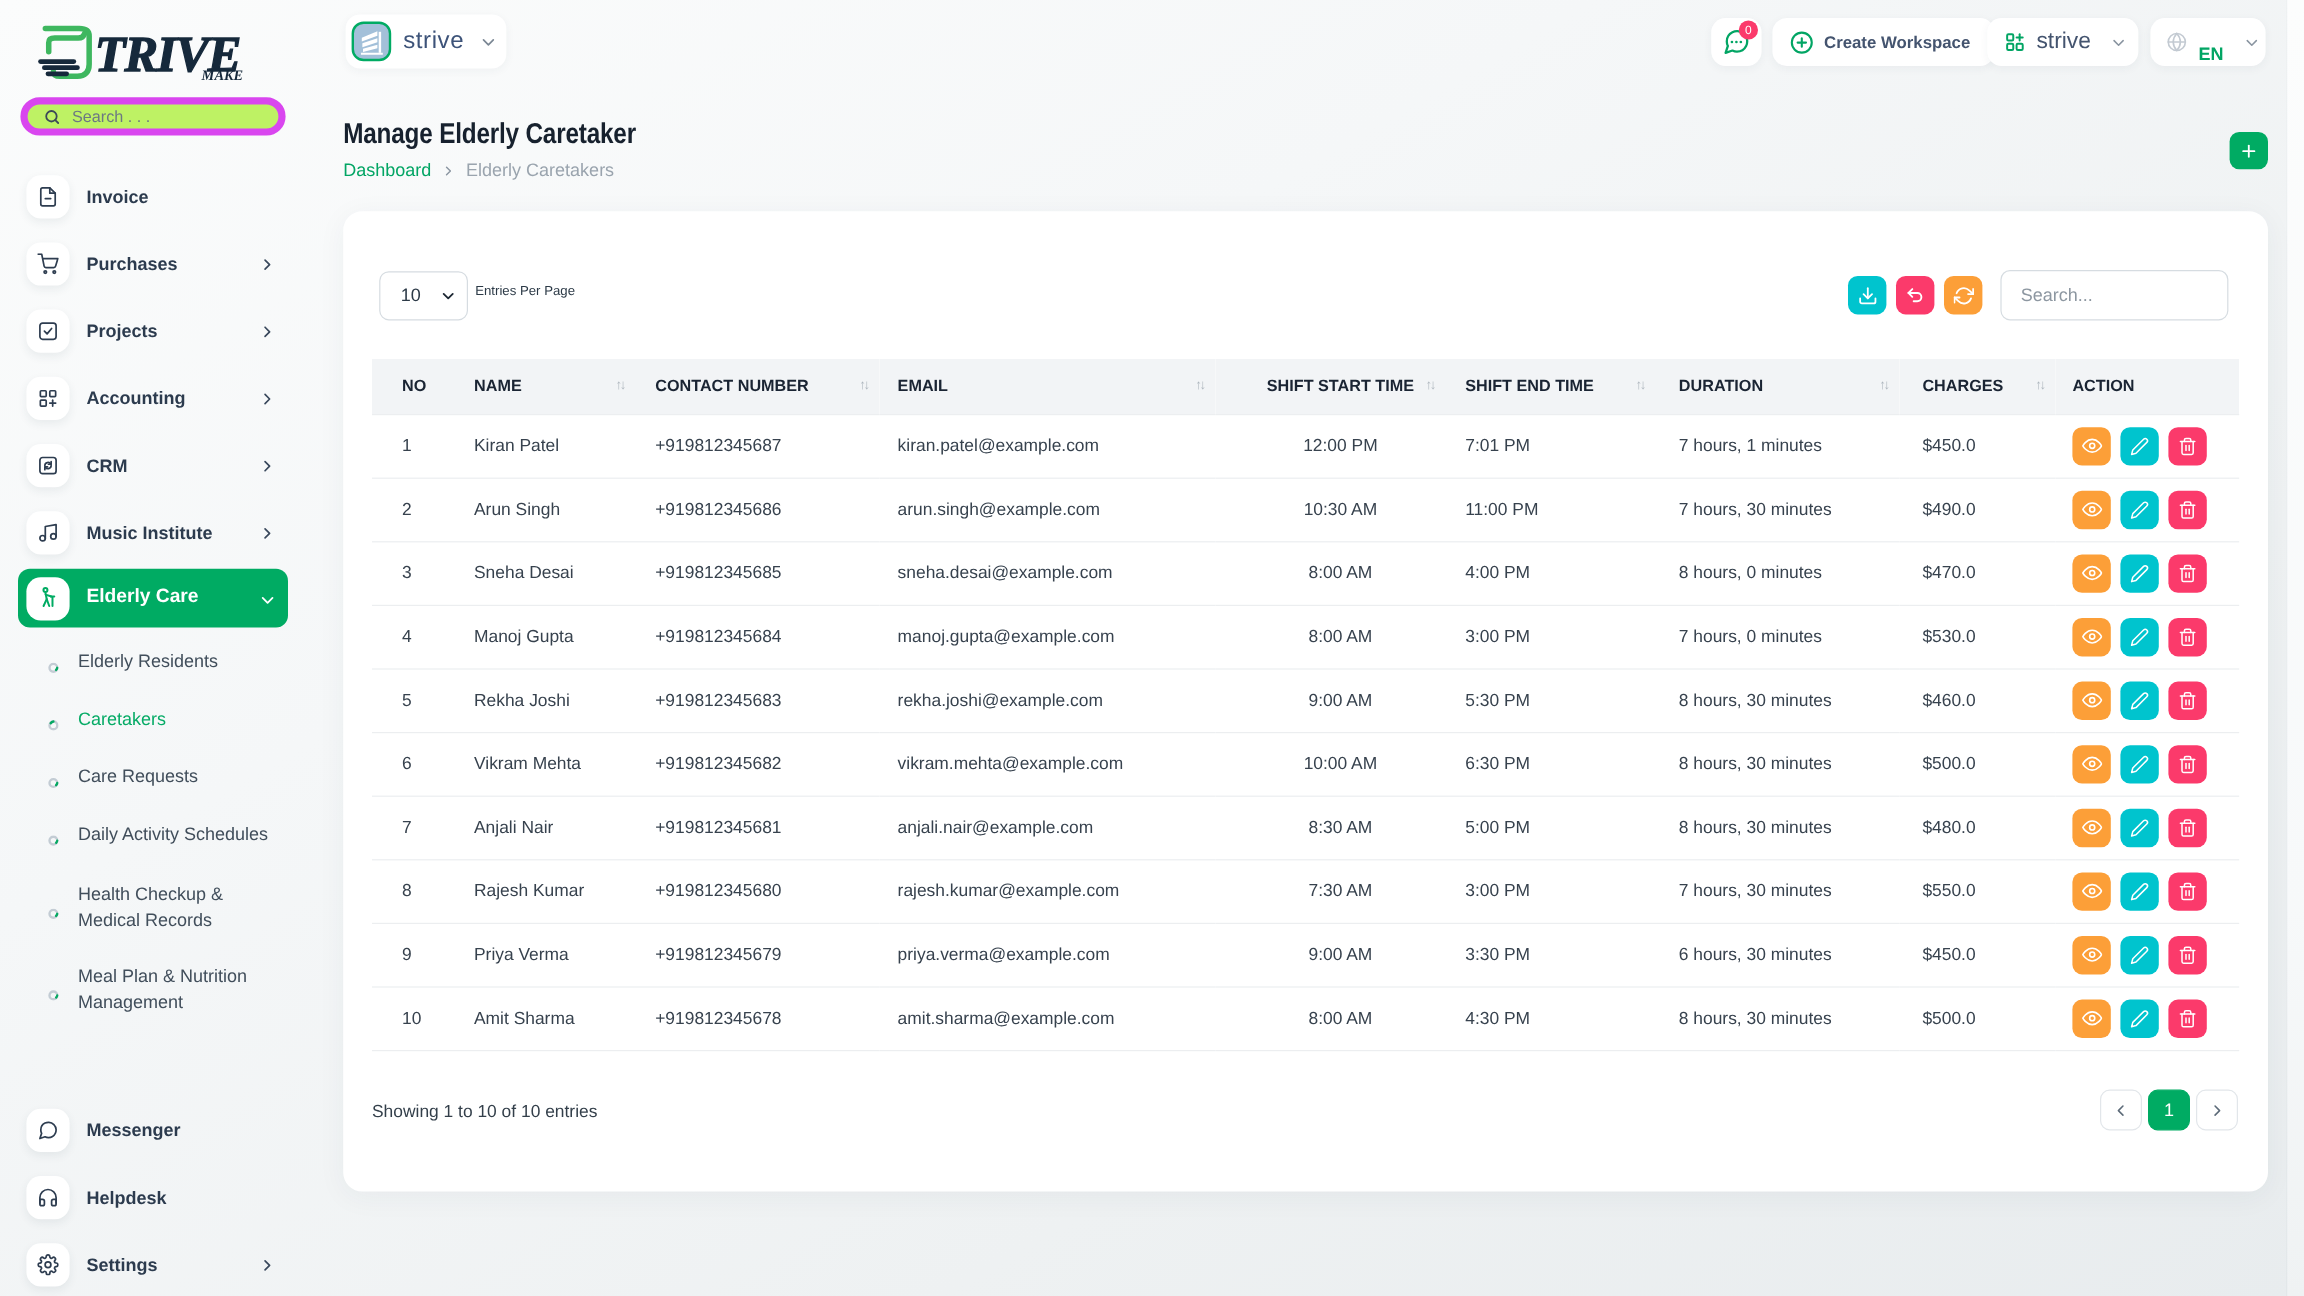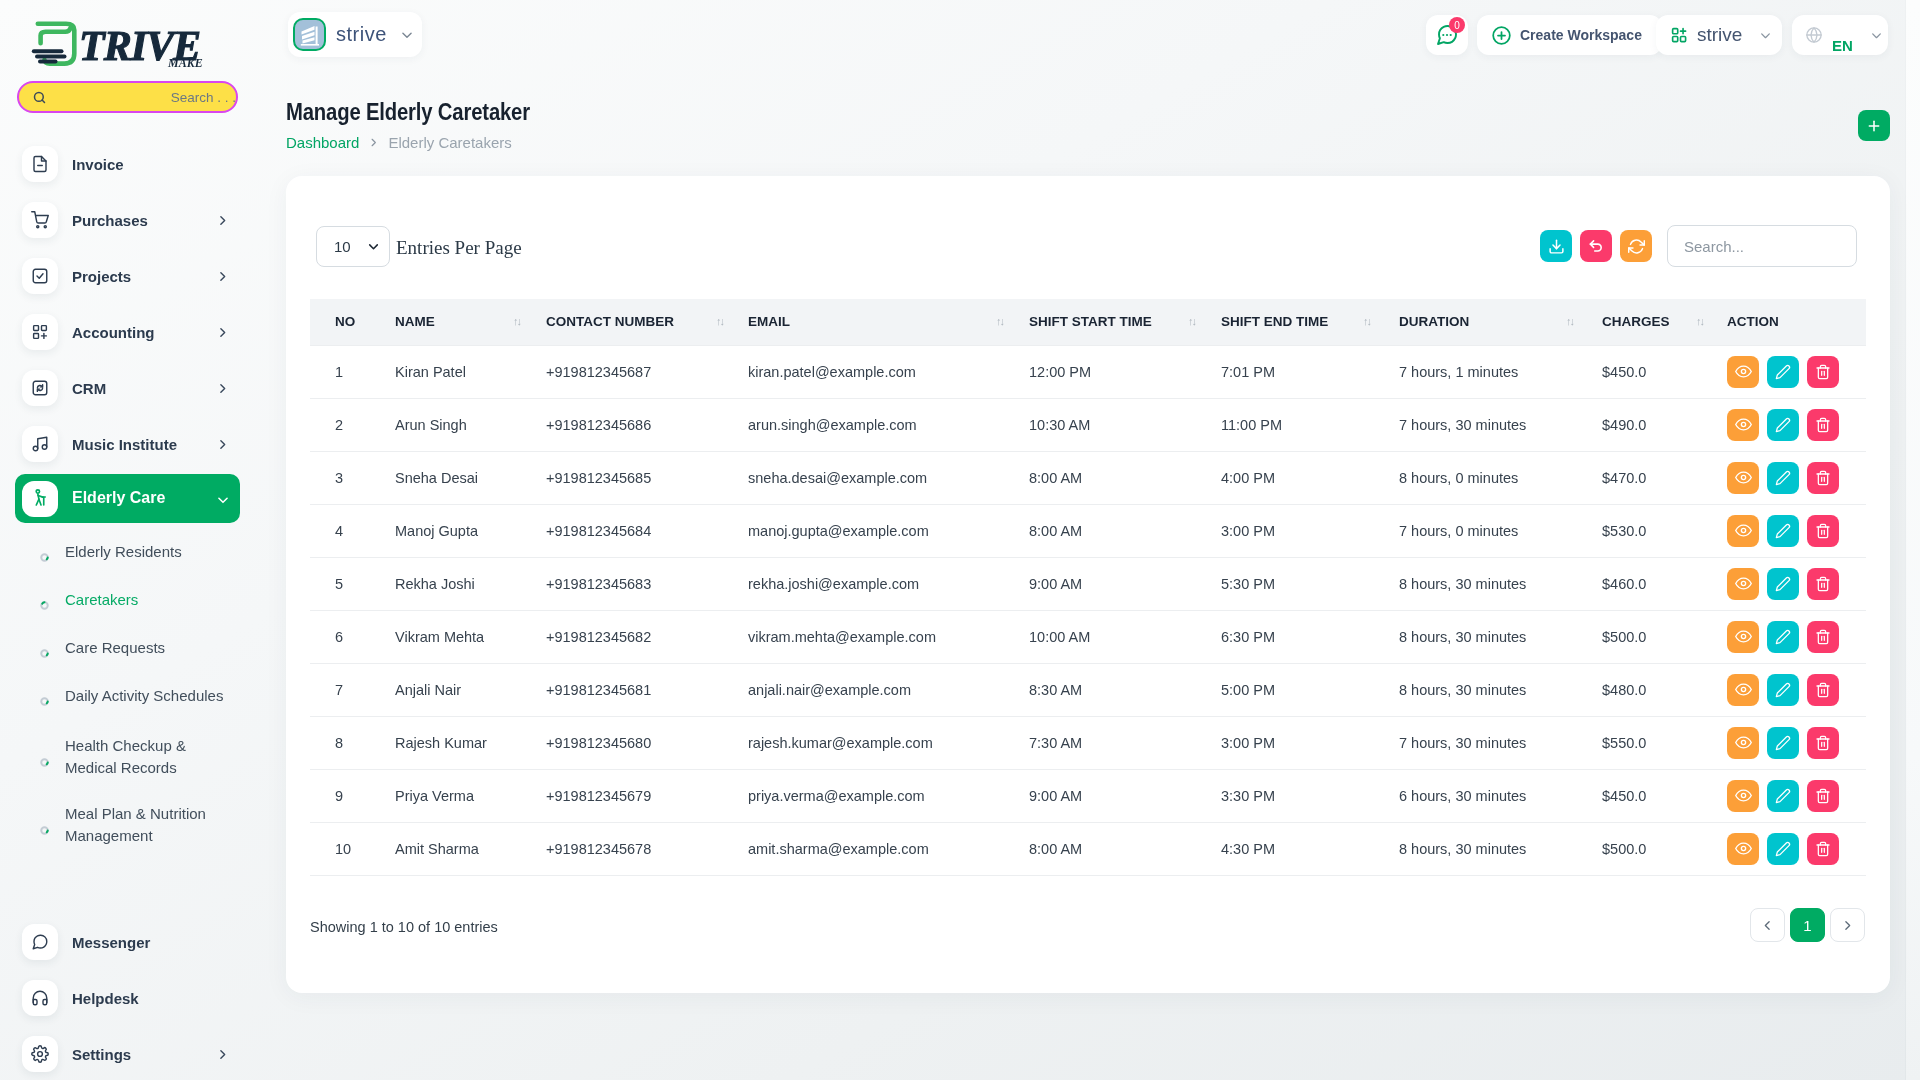--- a/index.html
+++ b/index.html
@@ -10,23 +10,23 @@
     background:linear-gradient(150deg,#fbfcfc 0%,#f5f7f8 35%,#eef1f2 70%,#e8ecee 100%);
     position:relative;
     color:#2f3b4c;
   }
 
   
   #sidebar { position:absolute; left:0; top:0; width:260px; height:1080px; }
   #logo { position:absolute; left:33px; top:20px; }
   #sbsearch {
     position:absolute; left:17px; top:81px; width:221px; height:32px;
-    border:2px solid #d946ef; border-radius:16px; background:#fde047;
+    border:6px solid #d946ef; border-radius:16px; background:#bef264;
     display:flex; align-items:center; padding-left:13px; gap:9px;
-    color:#6c7883; font-size:13.5px;justify-content:space-between;
+    color:#6c7883; font-size:13.5px;
   }
   .mitem { position:absolute; left:0; width:260px; height:56px; display:flex; align-items:center; }
   .mico {
     position:absolute; left:22px; width:36px; height:36px; border-radius:12px;
     background:#fff; box-shadow:0 3px 8px rgba(40,60,80,0.08);
     display:flex; align-items:center; justify-content:center; color:#2e3d50;
   }
   .mlabel { position:absolute; left:72px; font-size:15px; font-weight:600; color:#2c3b4e; }
   .mchev { position:absolute; left:216px; color:#39485c; display:flex; }
   .active-pill {
@@ -82,21 +82,21 @@
   
   #card {
     position:absolute; left:286px; top:176px; width:1604px; height:817px;
     background:#fff; border-radius:16px; box-shadow:0 4px 24px rgba(40,60,80,0.05);
   }
   #psel {
     position:absolute; left:30px; top:50px; width:74px; height:41px;
     border:1px solid #d6dce1; border-radius:8px; display:flex; align-items:center;
     padding-left:17px; gap:16px; font-size:15px; color:#2c3a47;
   }
-  #epp { position:absolute; left:110px; top:61px; font-size:19px; color:#2c3a47;font-family:Liberation Serif, serif; }
+  #epp { position:absolute; left:110px; top:61px; font-size:11px; color:#2c3a47; }
   .cbtn { position:absolute; top:54px; width:32px; height:32px; border-radius:8px; color:#fff;
     display:flex; align-items:center; justify-content:center; }
   #b-dl { left:1254px; background:#00c4ce; }
   #b-un { left:1294px; background:#fb3a6b; }
   #b-rf { left:1334px; background:#fc9f38; }
   #csearch {
     position:absolute; left:1381px; top:49px; width:190px; height:42px;
     border:1px solid #d6dce1; border-radius:8px; display:flex; align-items:center;
     padding-left:16px; font-size:15px; color:#8d97a1;
   }
@@ -104,21 +104,21 @@
   table { position:absolute; left:24px; top:123px; width:1556px; border-collapse:collapse; table-layout:fixed; }
   th { background:#f2f4f6; height:46px; font-size:13.5px; font-weight:700; color:#1a2433;
        text-align:left; position:relative; }
   th .sort { position:absolute; right:10px; top:16px; font-size:11px; color:#aeb6be; letter-spacing:-2px; }
   td { height:53px; font-size:14.5px; color:#37424e; border-bottom:1px solid #eceef0; }
   tr.first td { border-top:1px solid #eceef0; }
   .c-no  { width:65px;  padding-left:25px; }
   .c-nm  { width:155px; padding-left:20px; }
   .c-ct  { width:203px; padding-left:16px; }
   .c-em  { width:280px; padding-left:15px; }
-  .c-ss  { width:192px; padding-left:16px; }
+  .c-ss  { width:192px; padding-left:16px;text-align:center; }
   .c-se  { width:175px; padding-left:16px; }
   .c-du  { width:203px; padding-left:19px; }
   .c-ch  { width:130px; padding-left:19px; }
   .c-ac  { width:153px; padding-left:14px; }
   .abtn { display:inline-flex; width:32px; height:32px; border-radius:8px; color:#fff;
     align-items:center; justify-content:center; margin-right:8px; vertical-align:middle; }
   .a-view { background:#fc9f38; }
   .a-edit { background:#00c4ce; }
   .a-del  { background:#fb3a6b; }
 

